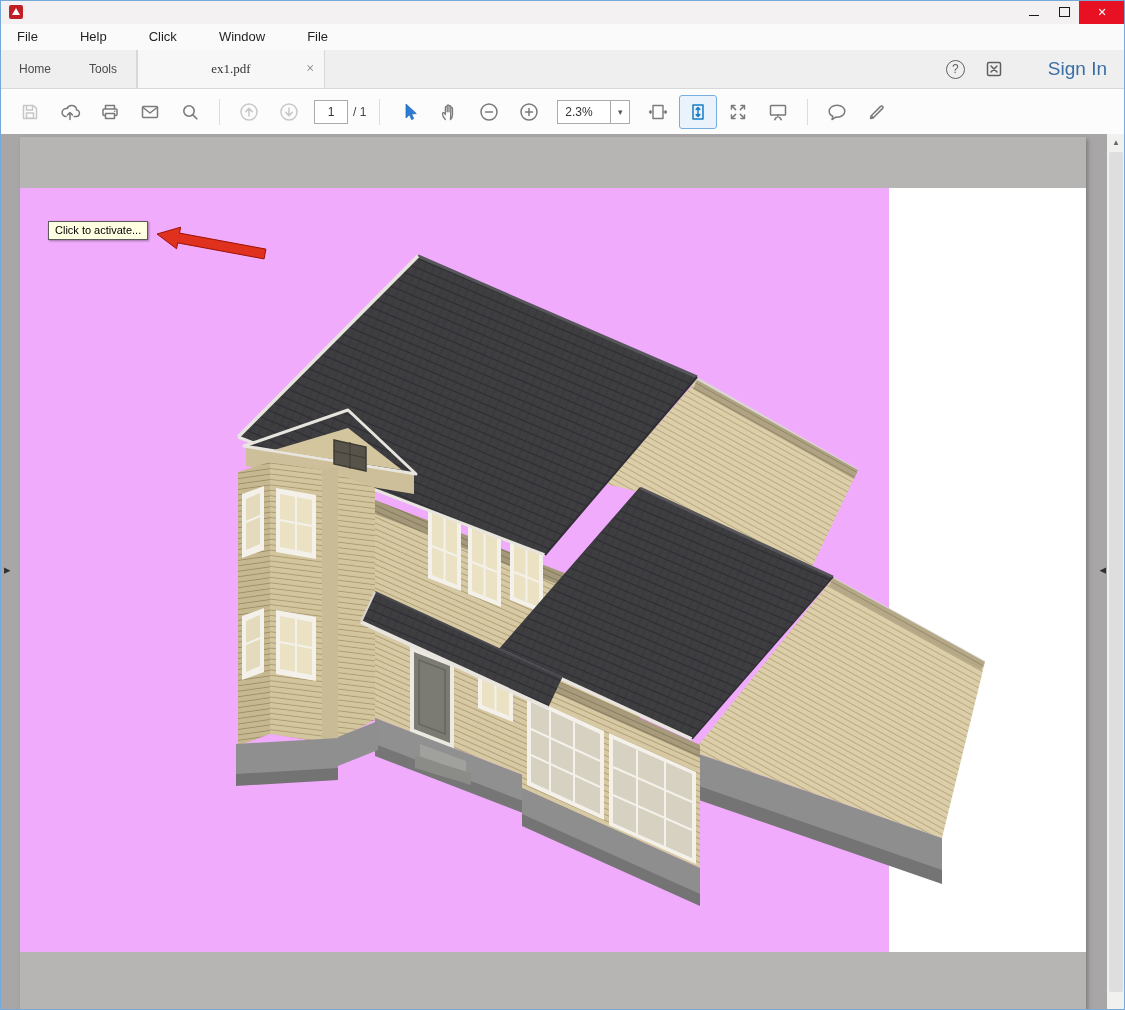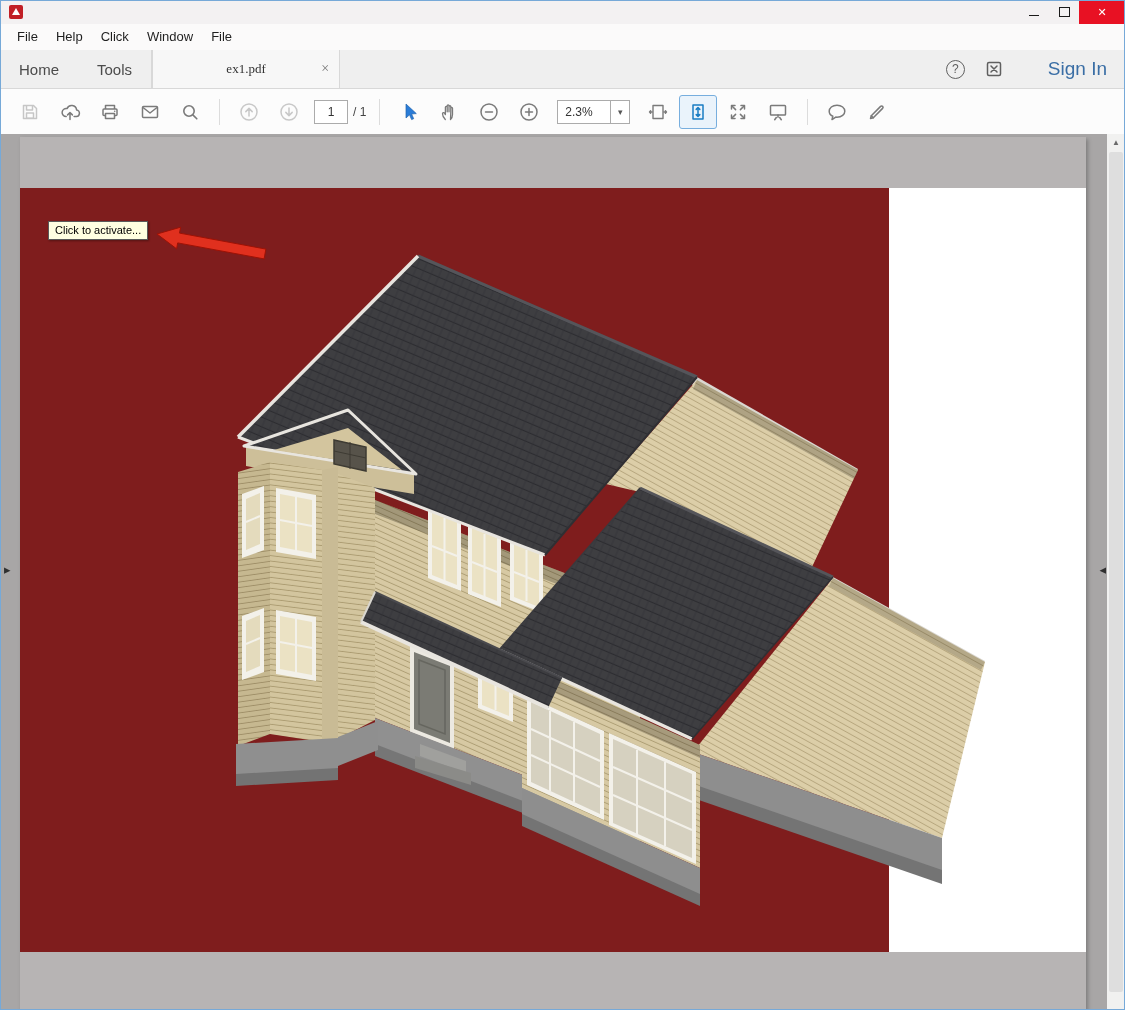--- a/index.html
+++ b/index.html
@@ -15,26 +15,26 @@
   .app-icon{width:14px;height:14px;background:#c11f26;border-radius:2px;margin-left:9px;position:relative;flex:0 0 auto;}
   .app-icon::after{content:"";position:absolute;left:3px;top:3px;border-left:4px solid transparent;border-right:4px solid transparent;border-bottom:7px solid #fff;}
   .title-text{position:absolute;left:0;right:0;text-align:center;font-size:13px;color:#3c3c3c;}
   .win-btns{margin-left:auto;display:flex;height:100%;position:relative;z-index:2;}
   .wbtn{width:30px;display:flex;align-items:center;justify-content:center;cursor:default;}
   .wbtn.min::before{content:"";width:10px;height:1px;background:#1a1a1a;margin-top:7px;}
   .wbtn.max::before{content:"";width:9px;height:8px;border:1px solid #1a1a1a;}
   .wbtn.close{width:46px;background:#e81123;color:#fff;font-size:11px;}
 
   
-  .menubar{height:26px;background:#fbfafa;display:flex;align-items:center;padding-left:8px;font-size:13px;color:#1f1f1f;}
+  .menubar{height:26px;background:#fbfafa;display:flex;align-items:center;padding-left:8px;font-size:13px;color:#1f1f1f;gap:24px;}
   .menu-item{padding:0 9px;line-height:26px;}
 
   
   .tabbar{height:38px;background:#efefef;border-bottom:1px solid #d8d8d8;display:flex;align-items:stretch;}
-  .tab-main{padding:0 19px;display:flex;align-items:center;font-size:15px;color:#4b4b4b;}
+  .tab-main{padding:0 19px;display:flex;align-items:center;font-size:12px;color:#4b4b4b;}
   .tabbar-sep{width:1px;background:#d8d8d8;}
   .doc-tab{width:186px;background:#f7f7f7;border-left:1px solid #d8d8d8;border-right:1px solid #d8d8d8;display:flex;align-items:center;justify-content:center;position:relative;font-size:13px;color:#333;font-family:Liberation Serif, serif;}
   .doc-tab-close{position:absolute;right:10px;top:50%;transform:translateY(-50%);font-size:14px;color:#777;}
   .tab-right{margin-left:auto;display:flex;align-items:center;gap:20px;padding-right:18px;}
   .help-circle{width:19px;height:19px;border:1.5px solid #606060;border-radius:50%;display:flex;align-items:center;justify-content:center;font-size:12px;color:#606060;box-sizing:border-box;}
   .signin{font-size:19px;color:#3a6ea5;margin-left:25px;}
 
   
   .toolbar{height:45px;background:#fcfcfc;border-bottom:1px solid #cfcfcf;display:flex;align-items:center;padding:0 10px;}
   .tbtn{width:38px;height:34px;display:flex;align-items:center;justify-content:center;border-radius:3px;margin:0 1px;box-sizing:border-box;}
@@ -44,21 +44,21 @@
   .page-total{font-size:12px;color:#444;margin-right:4px;white-space:nowrap;}
   .zoom-box{display:flex;height:22px;border:1px solid #ababab;background:#fff;align-items:center;margin:0 8px;}
   .zoom-val{padding:0 7px;font-size:12px;color:#333;min-width:38px;}
   .zoom-caret{width:18px;height:100%;border-left:1px solid #ababab;display:flex;align-items:center;justify-content:center;font-size:9px;color:#555;}
 
   
   .docarea{position:absolute;left:0;top:134px;width:1125px;height:876px;background:#a8a6a6;}
   .pdf-page{position:absolute;left:20px;top:3px;width:1066px;height:873px;background:#fff;box-shadow:2px 2px 4px rgba(0,0,0,.25);}
   .band-top{height:51px;background:#b7b4b4;}
   .band-bottom{position:absolute;left:0;bottom:0;width:100%;height:58px;background:#b7b4b4;}
-  .poster{position:absolute;left:0;top:51px;width:869px;height:764px;background:#7f1d1d;}
+  .poster{position:absolute;left:0;top:51px;width:869px;height:764px;background:#f0abfc;}
   .poster svg{position:absolute;left:0;top:0;}
   .tooltip{position:absolute;left:28px;top:33px;background:#ffffe1;border:1px solid #5a5a5a;color:#000;font-size:11px;line-height:13px;padding:2px 6px;box-shadow:1px 1px 2px rgba(0,0,0,.35);white-space:nowrap;}
 
   .scrollbar{position:absolute;right:0;top:0;width:18px;height:876px;background:#f1f1f0;}
   .scroll-up{height:17px;display:flex;align-items:center;justify-content:center;font-size:8px;color:#6a6a6a;}
   .scroll-thumb{position:absolute;left:2px;right:2px;top:18px;bottom:18px;background:#dedede;border-radius:2px;}
   .pane-toggle{position:absolute;font-size:13px;color:#2f2f2f;line-height:16px;}
   .toggle-left{left:4px;top:428px;}
   .toggle-right{right:19px;top:428px;}
 

